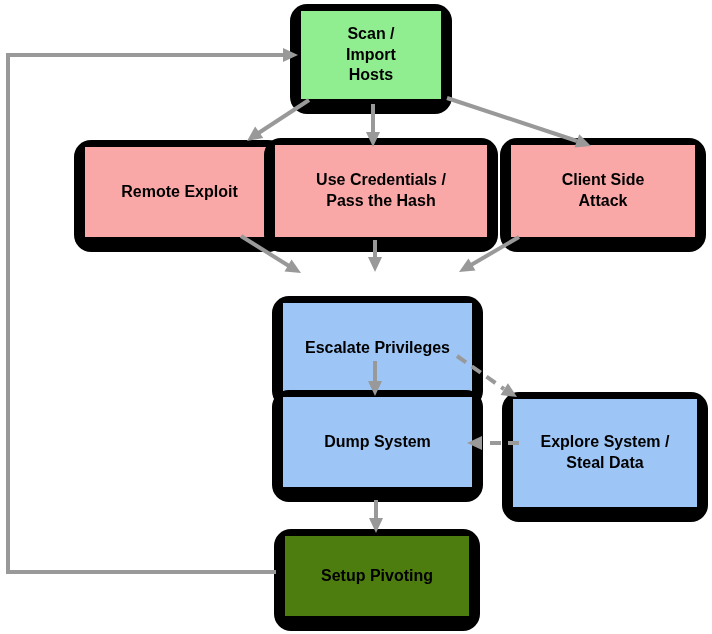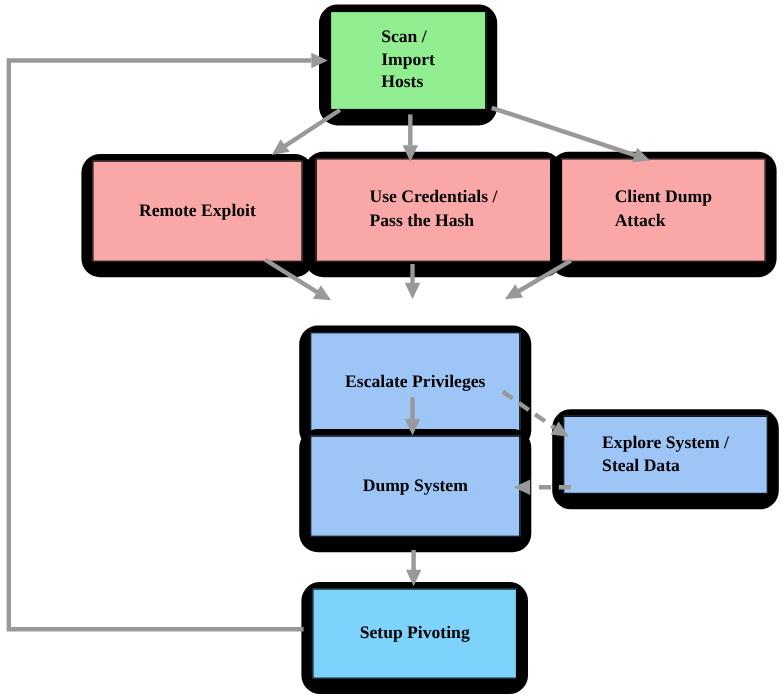--- a/index.html
+++ b/index.html
@@ -16,39 +16,38 @@
     background: #000000;
     border-radius: 17px;
   }
   .node .fill {
     position: absolute;
     top: 6px; left: 10px; right: 10px; bottom: 14px;
     border: 1.5px solid #000000;
     display: flex;
     align-items: center;
     justify-content: center;
-    text-align: left;
-    font-family: Liberation Serif, serif;
+    text-align: center;
   }
   .node .lbl {
     font-weight: bold;
     font-size: 16px;
     line-height: 1.3;
     color: #000000;
     white-space: pre-line;
     padding: 0 4px;
   }
   
   #n-scan     { left: 290px; top:   4px; width: 162px; height: 110px; }
   #n-remote   { left:  74px; top: 140px; width: 211px; height: 112px; }
-  #n-creds    { left: 277px; top: 138px; width: 194px; height: 114px; padding-left: 40px; }
+  #n-creds    { left: 264px; top: 138px; width: 194px; height: 114px; padding-left: 40px; }
   #n-client   { left: 500px; top: 138px; width: 206px; height: 114px; }
   #n-escalate { left: 272px; top: 265px; width: 211px; height: 112px; margin-top: 31px; }
   #n-dump     { left: 272px; top: 390px; width: 211px; height: 112px; }
-  #n-explore  { left: 502px; top: 372px; width: 206px; height: 91px; }
+  #n-explore  { left: 502px; top: 392px; width: 206px; height: 130px; }
   #n-pivot    { left: 274px; top: 529px; width: 206px; height: 102px; }
   #edges {
     position: absolute;
     left: 0; top: 0;
     pointer-events: none;
   }
 </style>
 </head>
 <body>
 
@@ -70,21 +69,21 @@
 
   <div class="node" id="n-creds">
     <div class="fill" style="background: rgb(249, 167, 167);">
       <span class="lbl">Use Credentials /
 Pass the Hash</span>
     </div>
   </div>
 
   <div class="node" id="n-client">
     <div class="fill" style="background: rgb(249, 167, 167);">
-      <span class="lbl">Client Dump
+      <span class="lbl">Client Side
 Attack</span>
     </div>
   </div>
 
   <div class="node" id="n-escalate">
     <div class="fill" style="background: rgb(157, 198, 247);">
       <span class="lbl">Escalate Privileges</span>
     </div>
   </div>
 
@@ -95,21 +94,21 @@
   </div>
 
   <div class="node" id="n-explore">
     <div class="fill" style="background: rgb(157, 198, 247);">
       <span class="lbl">Explore System /
 Steal Data</span>
     </div>
   </div>
 
   <div class="node" id="n-pivot">
-    <div class="fill" style="background: #7dd3fc;">
+    <div class="fill" style="background: #4d7c0f;">
       <span class="lbl">Setup Pivoting</span>
     </div>
   </div>
 
   <svg id="edges" width="712" height="634" viewBox="0 0 712 634">
       <polyline points="309,100 254,136" fill="none" stroke="#999999" stroke-width="4"></polyline>
       <polygon points="247,141 255.13733471206737,126.58529279576639 263.27466942413474,137.97756139266068" fill="#999999"></polygon>
       <polyline points="373,104 373,132" fill="none" stroke="#999999" stroke-width="4"></polyline>
       <polygon points="373,147 366,132 380,132" fill="#999999"></polygon>
       <polyline points="447,98 577,141" fill="none" stroke="#999999" stroke-width="4"></polyline>

